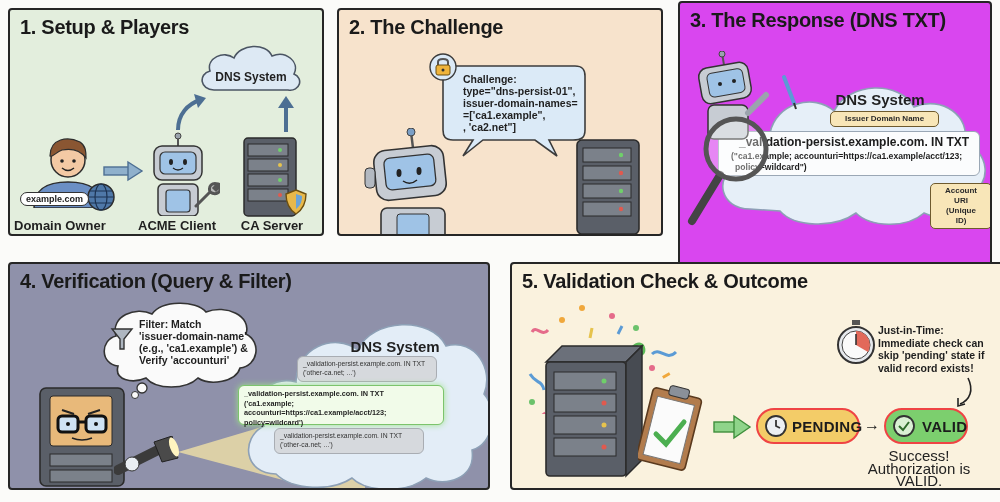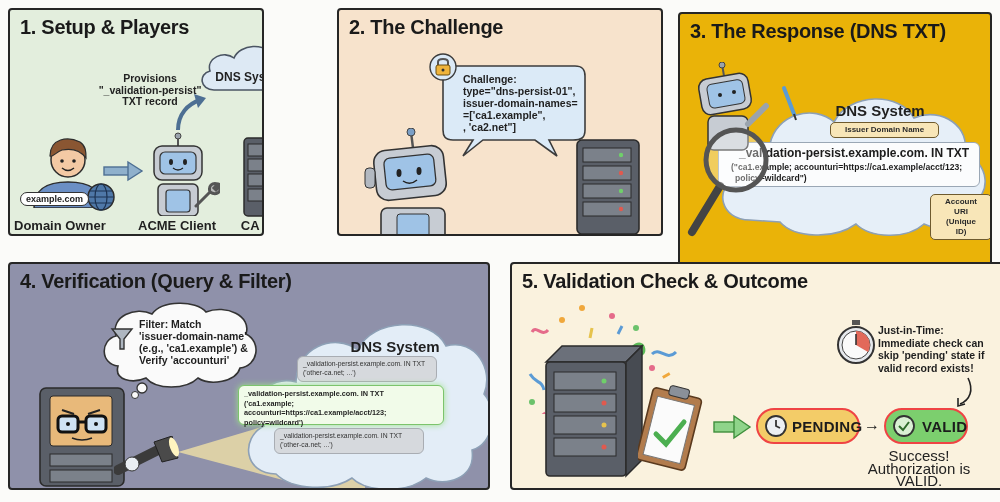--- a/index.html
+++ b/index.html
@@ -2,23 +2,23 @@
 <html><head>
 <meta charset="utf-8">
 <style>
   * { box-sizing: border-box; margin: 0; padding: 0; }
   html, body { width: 1000px; height: 502px; background: #fbfbf9; overflow: hidden; }
   body { position: relative; font-family: "Liberation Sans", "DejaVu Sans", sans-serif; color: #1c1c1c; }
 
   .panel { position: absolute; border: 2px solid #262626; border-radius: 4px; overflow: hidden; }
   .panel h2 { position: absolute; left: 10px; top: 6px; font-size: 20px; font-weight: 700; letter-spacing: -0.3px; color: #1a1a1a; white-space: nowrap; }
 
-  #p1 { left: 8px; top: 8px; width: 256px; height: 228px; background: #e3eedd; }
+  #p1 { left: 8px; top: 8px; width: 316px; height: 228px; background: #e3eedd; }
   #p2 { left: 337px; top: 8px; width: 326px; height: 228px; background: #f7e3cc; }
-  #p3 { left: 678px; top: 12px; width: 314px; height: 290px; background: #eab308; }
+  #p3 { left: 678px; top: 1px; width: 314px; height: 290px; background: #d946ef; }
   #p4 { left: 8px; top: 262px; width: 482px; height: 228px; background: #8f91aa; }
   #p5 { left: 510px; top: 262px; width: 521px; height: 228px; background: #faf2de; }
 
   .abs { position: absolute; }
   .lbl { position: absolute; font-weight: 700; font-size: 13px; text-align: center; white-space: nowrap; color: #1f1f1f; }
   .cloud { position: absolute; }
   .note { position: absolute; font-size: 10px; line-height: 11.5px; font-weight: 700; text-align: center; white-space: pre-line; color: #222; }
   .pill-note { position: absolute; background: #f8e6b8; border: 1px solid #6e5a2e; border-radius: 5px; font-size: 8px; font-weight: 700; padding: 2px 14px; text-align: center; line-height: 10px; white-space: pre-line; color: #2a2a2a; }
   .record { position: absolute; border-radius: 6px; white-space: pre-line; }
   .badge { position: absolute; height: 36px; border-radius: 18px; border: 2px solid #ef4444; display: flex; align-items: center; padding: 0 10px 0 6px; font-weight: 700; font-size: 19px; letter-spacing: 0.3px; text-align: right; }
@@ -27,23 +27,20 @@
 <body>
 
 <div id="p1" class="panel">
   <h2>1. Setup &amp; Players</h2>
 
   <svg class="cloud" style="left:186px;top:28px" width="110" height="62">
     <path d="M18 52 C4 52 2 36 14 33 C10 20 28 12 38 20 C44 6 70 4 76 18 C90 12 104 24 98 36 C108 40 104 54 92 52 Z" fill="#dde9f4" stroke="#4b5563" stroke-width="1.6"></path>
   </svg>
   <div class="lbl" style="left:196px;top:60px;width:90px;font-size:12px">DNS System</div>
 
-  <div class="note" style="left:80px;top:63px;width:120px;font-size:10.5px">Provisions
-"_validation-persist"
-TXT record</div>
 
   <svg class="abs" style="left:160px;top:82px" width="40" height="40">
     <path d="M8 38 C8 22 18 12 30 8" stroke="#4d6f93" stroke-width="4" fill="none"></path>
     <path d="M24 2 L36 6 L28 16 Z" fill="#4d6f93"></path>
   </svg>
   <svg class="abs" style="left:262px;top:84px" width="30" height="40">
     <path d="M14 38 L14 12" stroke="#4d6f93" stroke-width="4" fill="none"></path>
     <path d="M6 14 L14 2 L22 14 Z" fill="#4d6f93"></path>
   </svg>
 

